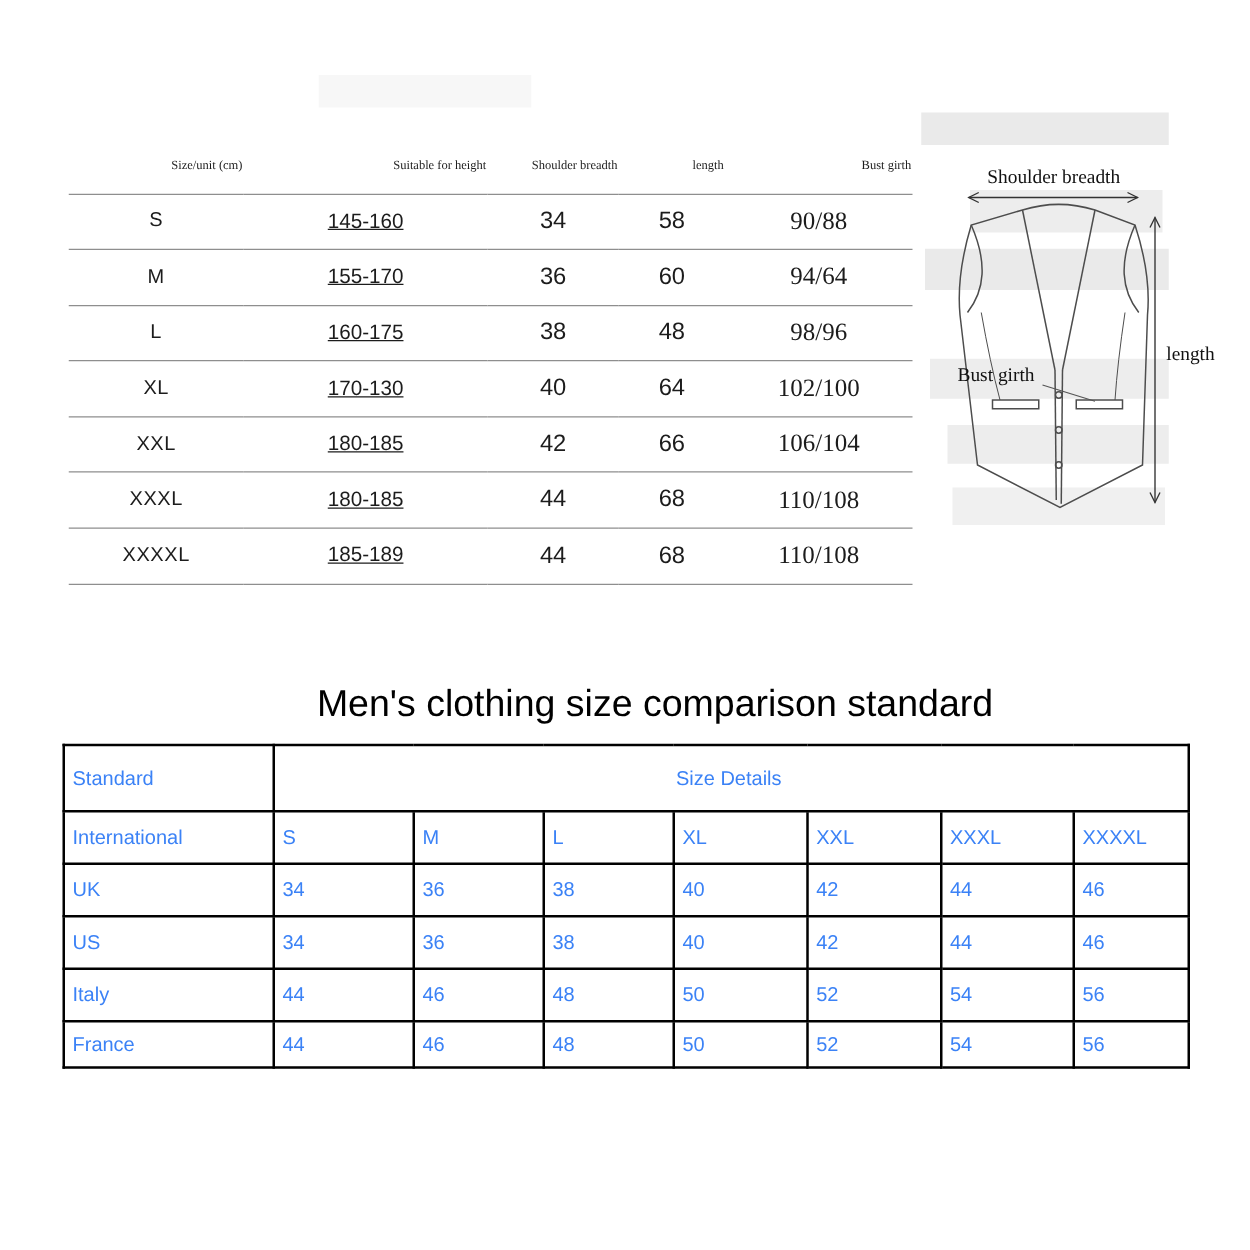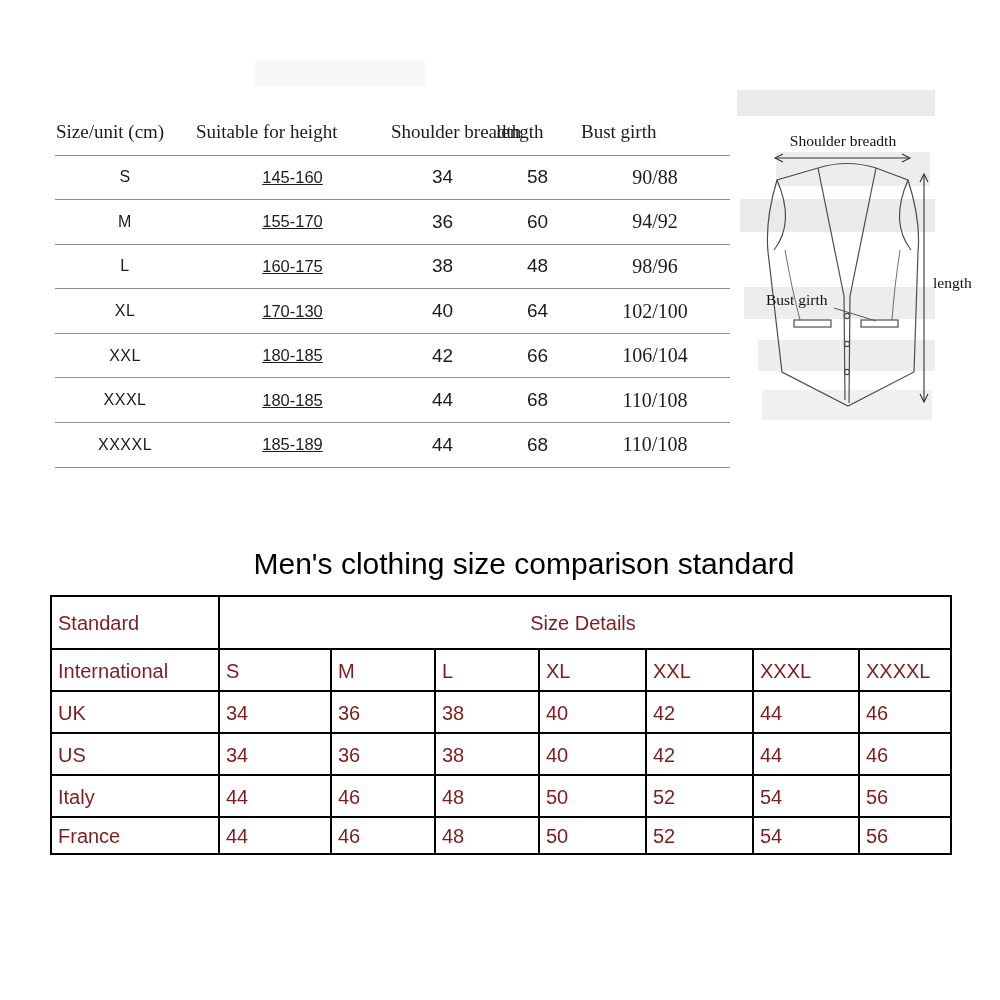--- a/index.html
+++ b/index.html
@@ -5,42 +5,42 @@
   * { box-sizing: border-box; }
   html,body { margin:0; padding:0; background:#fff; }
   body { font-family:"Liberation Sans", sans-serif; }
   .canvas { position:relative; width:1000px; height:1000px; background:#fff; overflow:hidden; }
 
   .band { position:absolute; z-index:0; }
 
   
   .size-table { position:absolute; left:55px; top:110px; width:675px;
                 border-collapse:collapse; table-layout:fixed; z-index:1; }
-  .size-table th { font-family:"Liberation Serif", serif; font-size:19px; font-weight:normal;
-                   color:#1c1c1c; height:45px; text-align:left; white-space:nowrap; }
+  .size-table th { font-family:"Liberation Serif", serif; font-size:10px; font-weight:normal;
+                   color:#1c1c1c; height:45px; text-align:right; white-space:nowrap; }
   .size-table thead tr { border-bottom:1px solid #8e8e8e; }
   .size-table tbody tr { height:44.6px; border-bottom:1px solid #8e8e8e; }
   .size-table td { text-align:center; vertical-align:middle; white-space:nowrap; color:#1c1c1c; padding:0; }
   .size-table td:nth-child(1) { font-size:16px; letter-spacing:0.5px; }
   .size-table td:nth-child(2) { font-size:16.5px;text-decoration:underline; }
   .size-table td:nth-child(3), .size-table td:nth-child(4) { font-size:19px; }
   .size-table td:nth-child(5) { font-family:"Liberation Serif", serif; font-size:20px; }
 
   
   .diagram { position:absolute; left:730px; top:128px; z-index:2; }
   .diag-label { font-family:"Liberation Serif", serif; font-size:15.5px; fill:#111; }
 
   
   .title { position:absolute; left:0; top:546px; width:100%; text-align:center;
            font-size:30px; line-height:36px; color:#000; z-index:1;margin-left:24px; }
 
   
   .cmp-table { position:absolute; left:50px; top:595px; width:900px;
                border-collapse:collapse; table-layout:fixed; z-index:1; }
-  .cmp-table td { border:2px solid #000; font-size:20px; color:#7f1d1d;
+  .cmp-table td { border:2px solid #000; font-size:16px; color:#3b82f6;
                   padding:2px 4px 0 6px; vertical-align:middle; text-align:left;
                   white-space:nowrap; overflow:hidden; }
   .cmp-table td.center { text-align:center; padding-left:0;margin-left:24px; }
   .cmp-table tr.r0 { height:53px; }
   .cmp-table tr.r { height:42px; }
   .cmp-table tr.r-last { height:37px; }
 </style>
 </head>
 <body>
 
@@ -77,21 +77,21 @@
         <td>145-160</td>
         <td>34</td>
         <td>58</td>
         <td>90/88</td>
       </tr>
       <tr>
         <td>M</td>
         <td>155-170</td>
         <td>36</td>
         <td>60</td>
-        <td>94/92</td>
+        <td>94/64</td>
       </tr>
       <tr>
         <td>L</td>
         <td>160-175</td>
         <td>38</td>
         <td>48</td>
         <td>98/96</td>
       </tr>
       <tr>
         <td>XL</td>

